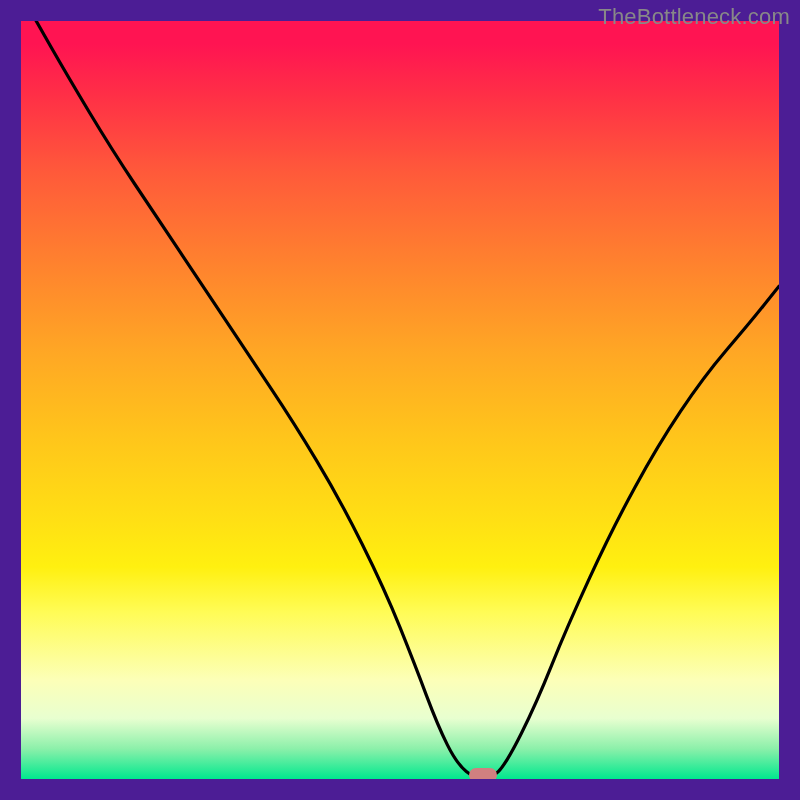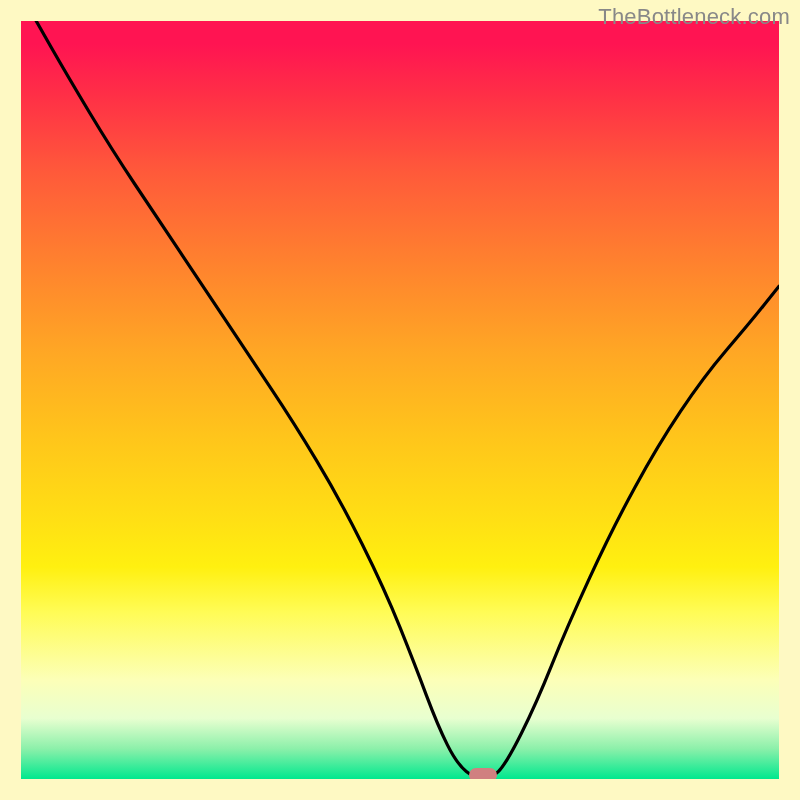--- a/index.html
+++ b/index.html
@@ -8,21 +8,21 @@
     width: 800px;
     height: 800px;
     background: #000;
     overflow: hidden;
     font-family: Arial, Helvetica, sans-serif;
   }
   .frame {
     position: relative;
     width: 800px;
     height: 800px;
-    background: #fef9c3;
+    background: #4c1d95;
   }
   .watermark {
     position: absolute;
     top: 4px;
     right: 10px;
     color: #888;
     font-size: 22px;
     font-weight: 500;
     letter-spacing: 0.2px;
     z-index: 50;

